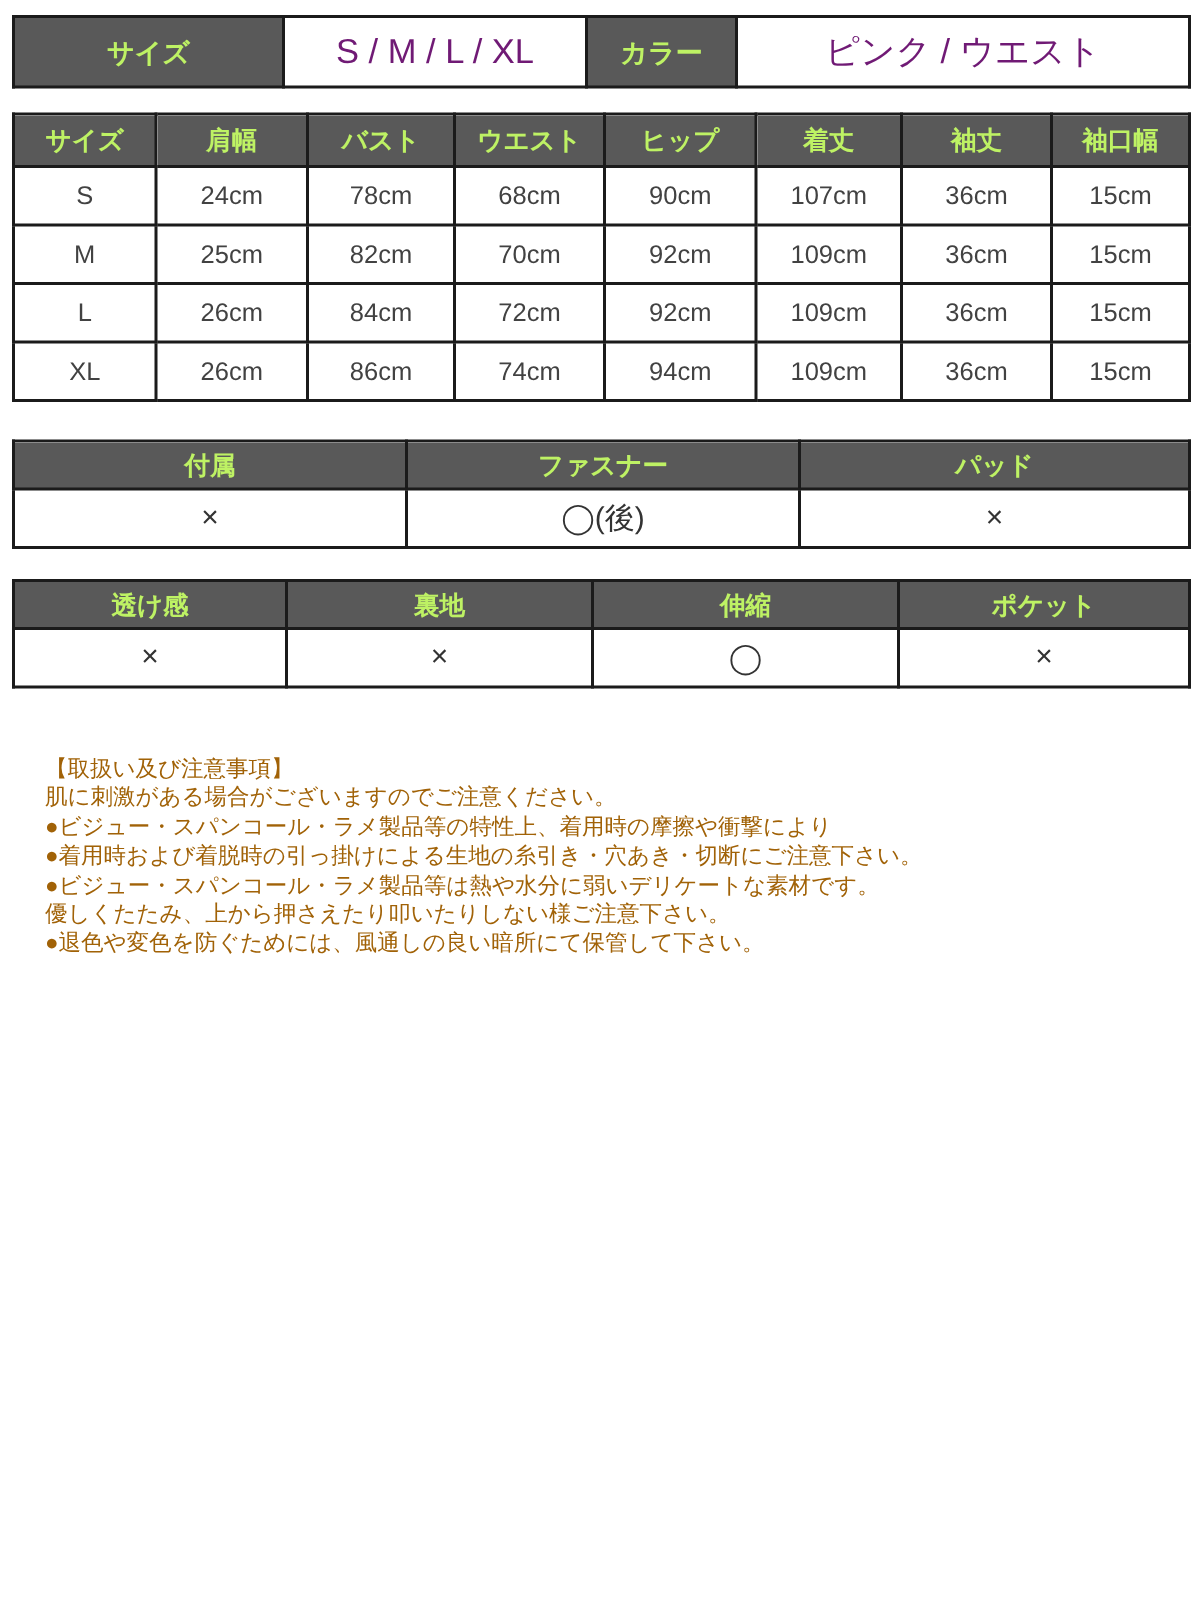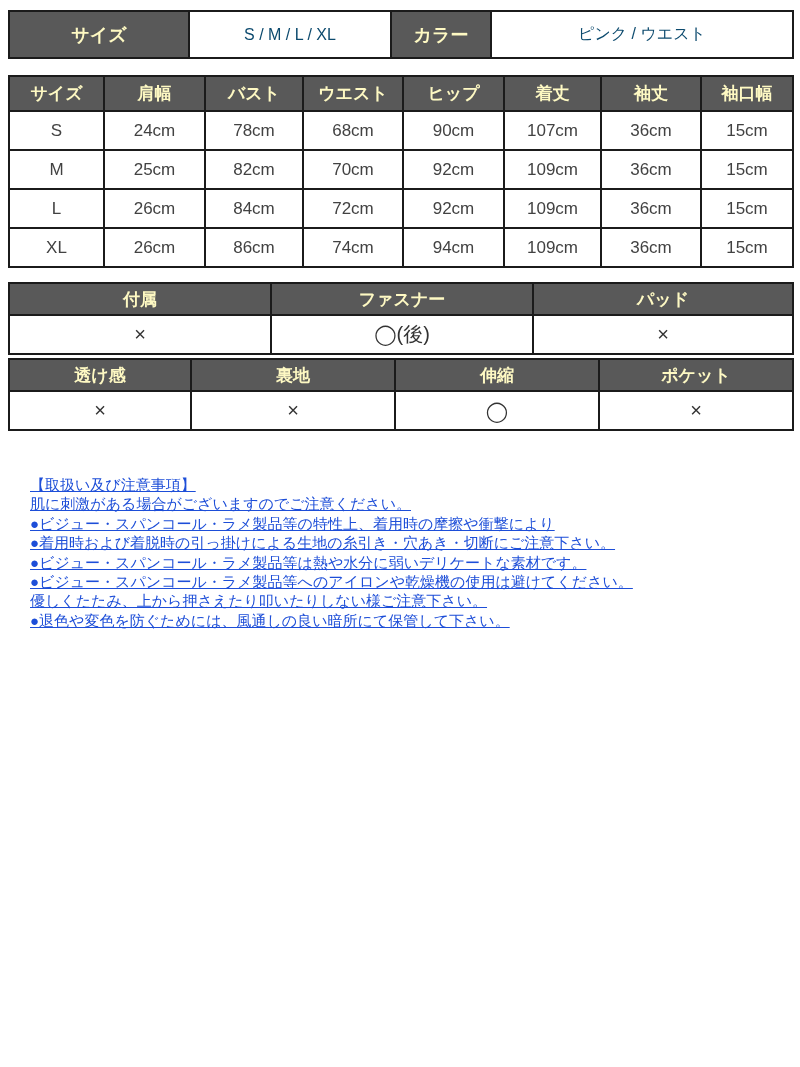--- a/index.html
+++ b/index.html
@@ -26,50 +26,49 @@
     border: 2px solid #1b1b1b;
     text-align: center;
     vertical-align: middle;
     padding: 0;
     overflow: hidden;
     white-space: nowrap;
   }
   
   .hd {
     background: #595959;
-    color: #fef9c3;
+    color: #bef264;
     font-weight: bold;
     font-size: 18px;
   }
   .val {
-    color: #0c4a6e;
-    font-size: 16px;
+    color: #701a75;
+    font-size: 23px;
     background: #ffffff;
   }
   
   .info-tbl { margin-top: 10px; }
   .info-tbl td { height: 45px; }
   
   .size-tbl { margin-top: 16px; }
   .size-tbl th { height: 33px; font-size: 17px; }
   .size-tbl td { height: 37px; font-size: 17px; color: #424242; }
   
   .spec-tbl th { height: 30px; font-size: 17px; }
   .spec-tbl td { height: 37px; font-size: 20px; color: #333333; }
-  .spec-tbl.spec3 { margin-top: 14px; }
-  .spec-tbl.spec4 { margin-top: 3px; }
+  .spec-tbl.spec3 { margin-top: 25px; }
+  .spec-tbl.spec4 { margin-top: 20px; }
   
   .notes {
     margin: 44px 0 0 30px;
     width: 760px;
-    color: #1d4ed8;
+    color: #a16207;
     font-size: 15px;
     line-height: 19.4px;
     white-space: nowrap;
-    text-decoration: underline;
   }
 </style>
 </head>
 <body>
 
 <div class="page">
 
   <table class="tbl info-tbl">
     <colgroup>
       <col style="width:180px">
@@ -194,18 +193,17 @@
     </tr>
   </tbody>
     </table>
 
   <div class="notes">
     <div class="note-title">【取扱い及び注意事項】</div>
     <div class="note-line">肌に刺激がある場合がございますのでご注意ください。</div>
     <div class="note-line">●ビジュー・スパンコール・ラメ製品等の特性上、着用時の摩擦や衝撃により</div>
     <div class="note-line">●着用時および着脱時の引っ掛けによる生地の糸引き・穴あき・切断にご注意下さい。</div>
     <div class="note-line">●ビジュー・スパンコール・ラメ製品等は熱や水分に弱いデリケートな素材です。</div>
-    <div class="note-line">●ビジュー・スパンコール・ラメ製品等へのアイロンや乾燥機の使用は避けてください。</div>
     <div class="note-line">優しくたたみ、上から押さえたり叩いたりしない様ご注意下さい。</div>
     <div class="note-line">●退色や変色を防ぐためには、風通しの良い暗所にて保管して下さい。</div>
   </div>
 
 </div>
 
 </body></html>

